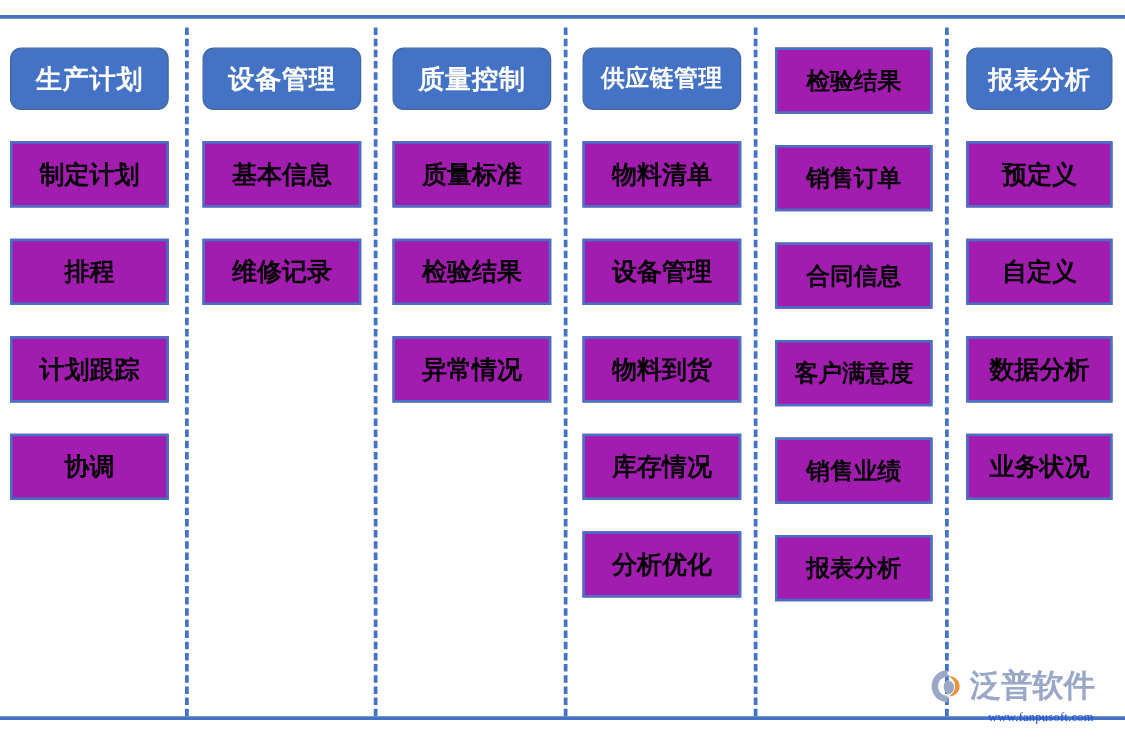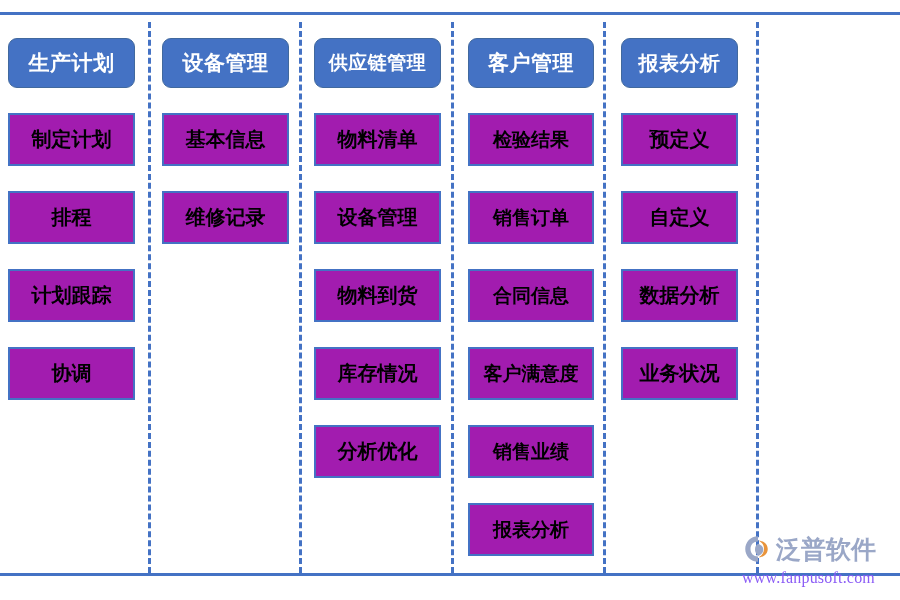--- a/index.html
+++ b/index.html
@@ -129,22 +129,22 @@
   }
   .logo-text {
     font-size: 25px;
     font-weight: bold;
     color: #9aa7c7;
     letter-spacing: 0px;
     line-height: 30px;
     font-family: "Liberation Sans", "DejaVu Sans", sans-serif;
   }
   .logo-url {
-    font-size: 16px;
-    color: #8b5cf6;
+    font-size: 10px;
+    color: #1d4ed8;
     font-family: "Liberation Serif", "DejaVu Serif", serif;
     letter-spacing: 0.2px;
     margin-top: 2px;
     margin-right: 1px;
   }
 </style>
 </head>
 <body>
 
 <div id="canvas">
@@ -167,32 +167,37 @@
       <div class="item">计划跟踪</div>
       <div class="item">协调</div>
     </div>
 
     <div class="column col-1">
       <div class="col-header">设备管理</div>
       <div class="item">基本信息</div>
       <div class="item">维修记录</div>
     </div>
 
+    <div class="column col-2">
+      <div class="col-header">质量控制</div>
+      <div class="item">质量标准</div>
+      <div class="item">检验结果</div>
+      <div class="item">异常情况</div>
+    </div>
 
     <div class="column col-3">
       <div class="col-header">供应链管理</div>
       <div class="item">物料清单</div>
       <div class="item">设备管理</div>
       <div class="item">物料到货</div>
       <div class="item">库存情况</div>
       <div class="item">分析优化</div>
     </div>
 
     <div class="column col-4">
-      <div class="col-header">客户管理</div>
       <div class="item">检验结果</div>
       <div class="item">销售订单</div>
       <div class="item">合同信息</div>
       <div class="item">客户满意度</div>
       <div class="item">销售业绩</div>
       <div class="item">报表分析</div>
     </div>
 
     <div class="column col-5">
       <div class="col-header">报表分析</div>

